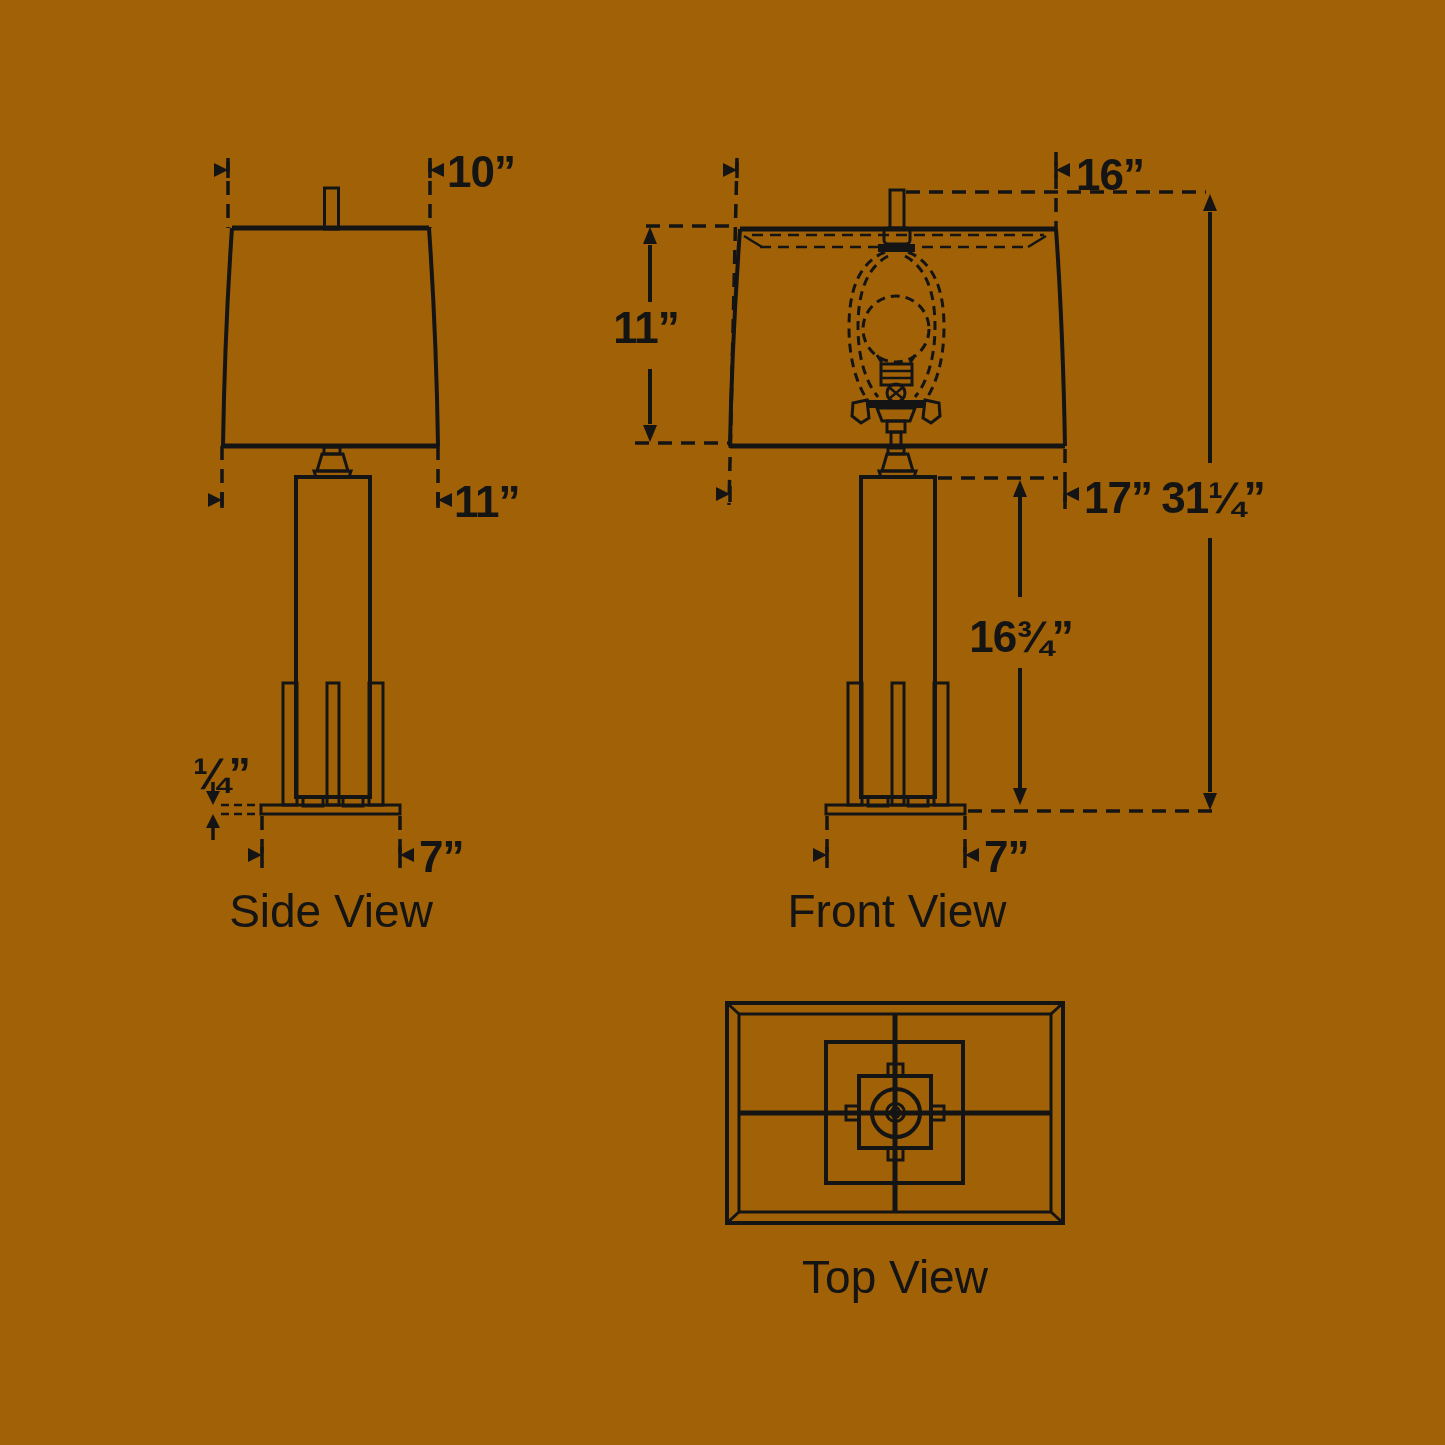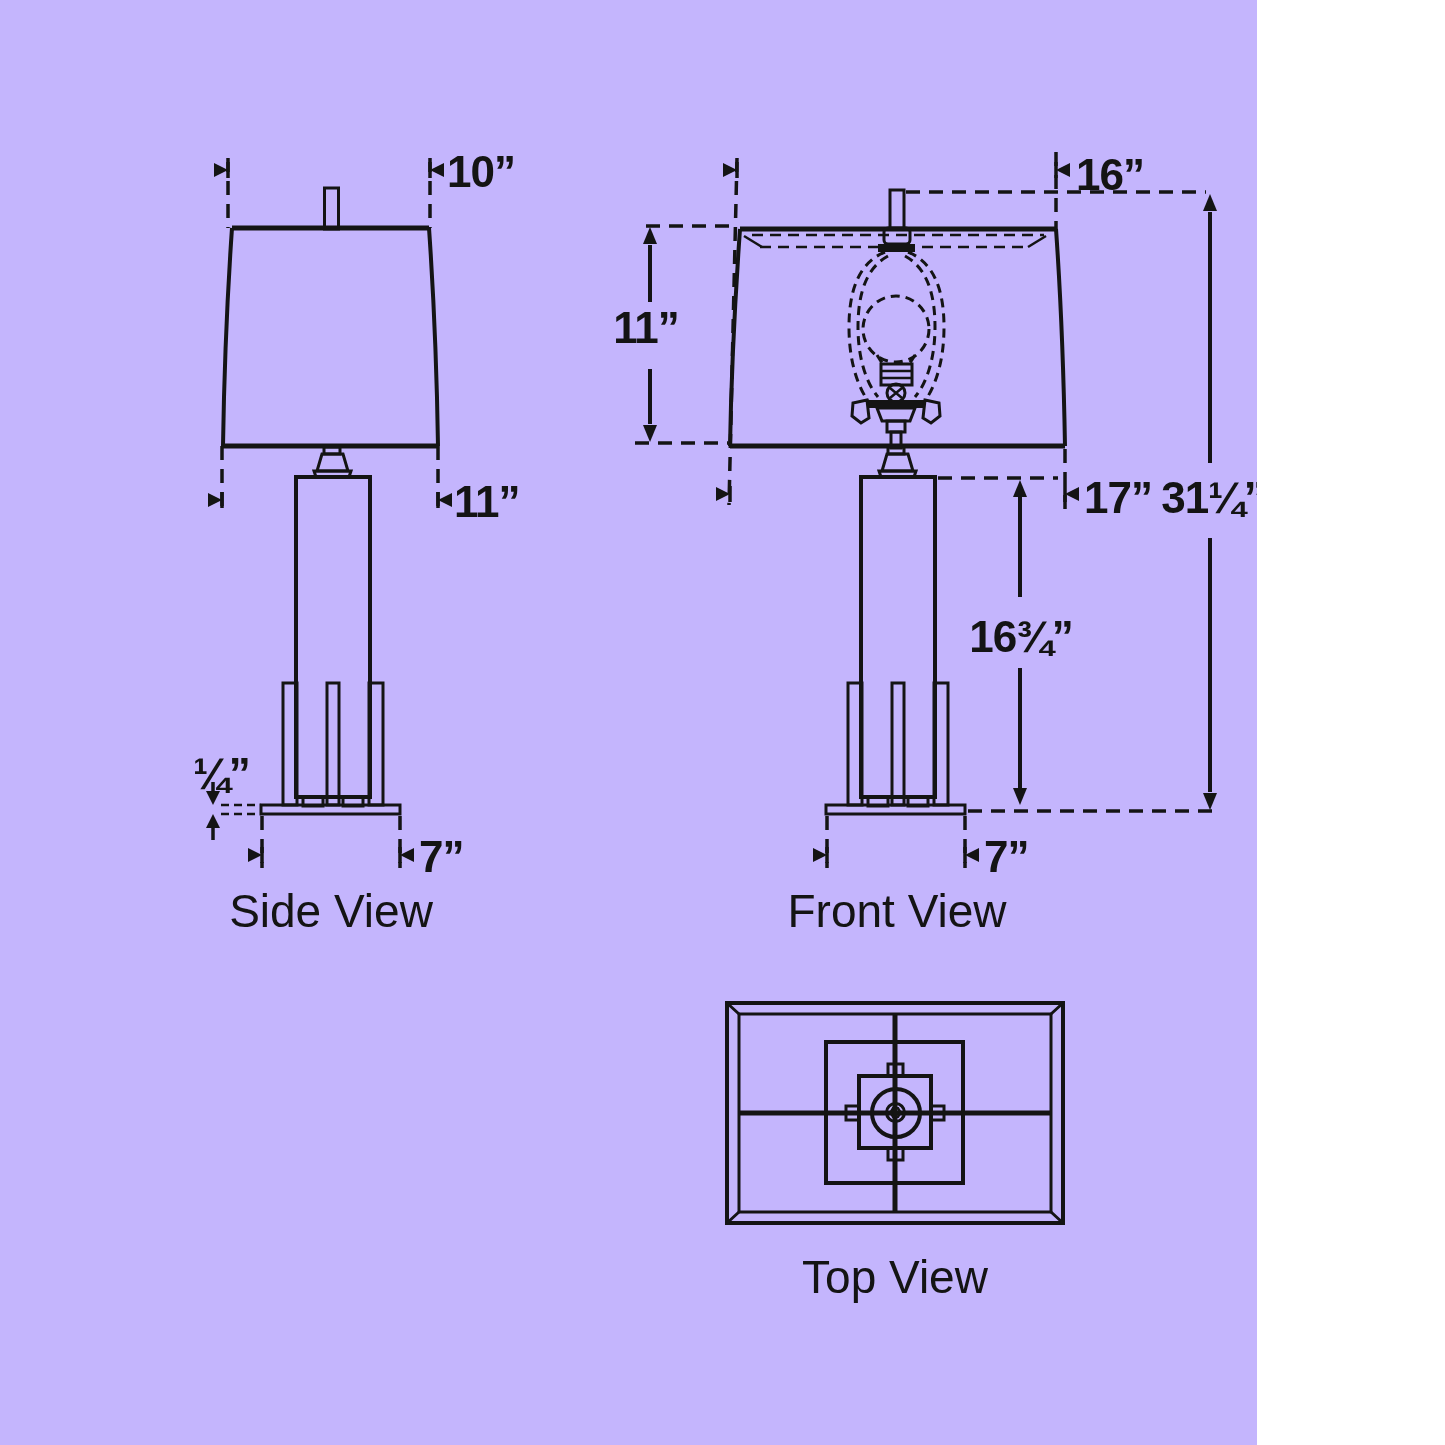--- a/index.html
+++ b/index.html
@@ -1,16 +1,16 @@
 <!DOCTYPE html>
 <html><head>
 <meta charset="utf-8">
 <style>
   html,body{margin:0;padding:0;background:#ffffff;}
-  .stage{position:relative;width:1257px;height:1445px;background:#c4b5fd;overflow:hidden;}
+  .stage{position:relative;width:1445px;height:1445px;background:#a16207;overflow:hidden;}
   svg{display:block;}
   .ln{stroke:#141414;fill:none;stroke-width:4;stroke-linecap:butt;stroke-linejoin:miter;}
   .s2{stroke-width:2.5;}
   .s3{stroke-width:3;}
   .s5{stroke-width:5;}
   .da{stroke:#141414;fill:none;stroke-width:3.5;stroke-dasharray:14 9;}
   .db{stroke:#141414;fill:none;stroke-width:3;stroke-dasharray:9 6;}
   .dc{stroke:#141414;fill:none;stroke-width:2.5;stroke-dasharray:11 7;}
   .dd{stroke:#141414;fill:none;stroke-width:2.5;stroke-dasharray:8 5;}
   .tick{stroke:#141414;stroke-width:3.5;fill:none;}

